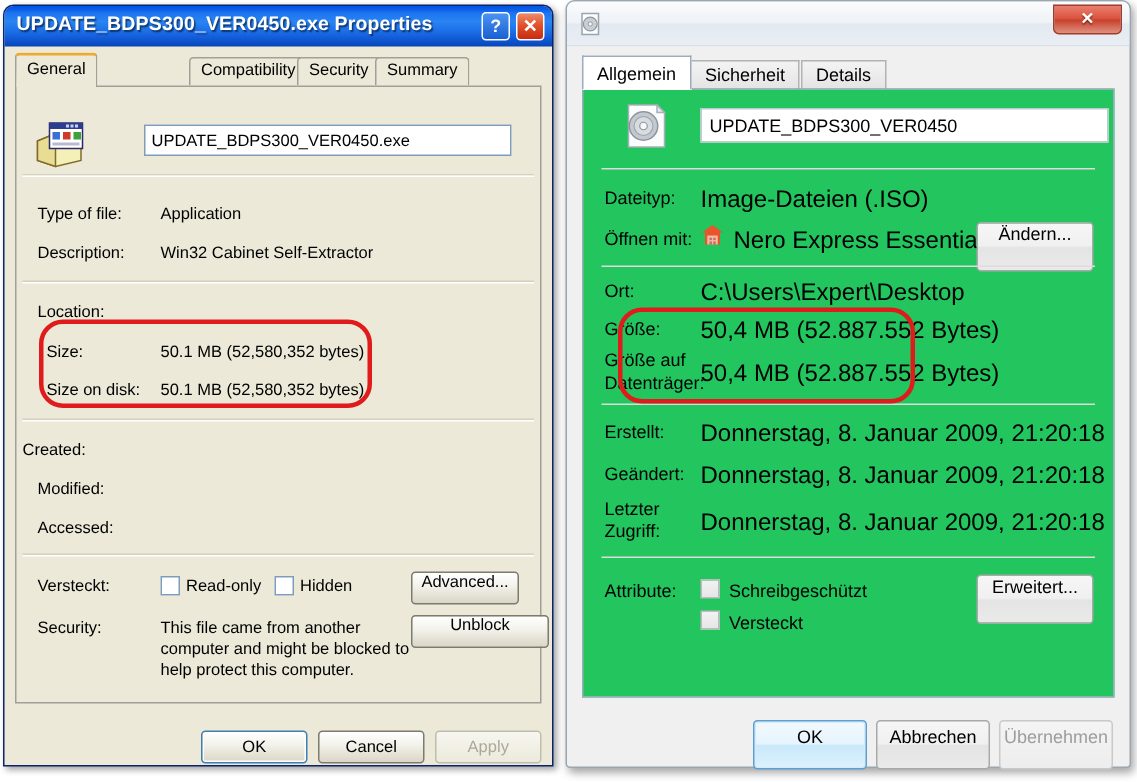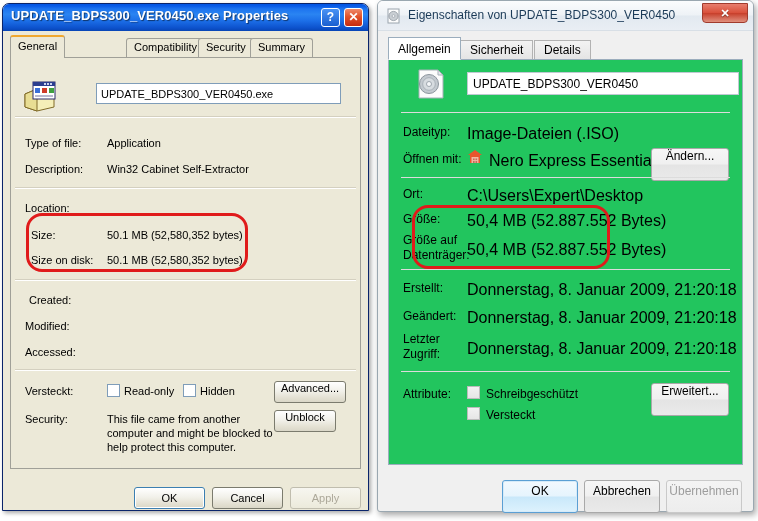--- a/index.html
+++ b/index.html
@@ -415,56 +415,55 @@
 
   <span class="xp-label" style="left:22px;  top:198px;">Location:</span>
   <span class="xp-value" style="left:104px; top:198px;"></span>
   <span class="xp-label" style="left:28px;  top:225px;">Size:</span>
   <span class="xp-value" style="left:104px; top:225px;">50.1 MB (52,580,352 bytes)</span>
   <span class="xp-label" style="left:28px;  top:250px;">Size on disk:</span>
   <span class="xp-value" style="left:104px; top:250px;">50.1 MB (52,580,352 bytes)</span>
 
   <div class="xp-hr" style="top:275px;"></div>
 
-  <span class="xp-label" style="left:26px;  top:290px;text-align:center;">Created:</span>
+  <span class="xp-label" style="left:12px;  top:290px;text-align:center;">Created:</span>
   <span class="xp-value" style="left:104px; top:290px;"></span>
   <span class="xp-label" style="left:22px;  top:316px;text-align:right;">Modified:</span>
   <span class="xp-value" style="left:104px; top:316px;"></span>
   <span class="xp-label" style="left:22px;  top:342px;">Accessed:</span>
   <span class="xp-value" style="left:104px; top:342px;"></span>
 
   <div class="xp-hr" style="top:365px;"></div>
 
   <span class="xp-label" style="left:22px; top:381px;">Versteckt:</span>
   <div class="xp-check" style="left:104px; top:380px;"></div>
   <span class="xp-label" style="left:121px; top:381px;">Read-only</span>
   <div class="xp-check" style="left:180px; top:380px;"></div>
   <span class="xp-label" style="left:197px; top:381px;">Hidden</span>
   <div class="xp-btn" style="left:271px; top:377px; width:72px;">Advanced...</div>
 
   <span class="xp-label" style="left:22px; top:409px;">Security:</span>
   <span class="xp-label" style="left:104px; top:409px;">This file came from another</span>
   <span class="xp-label" style="left:104px; top:423px;">computer and might be blocked to</span>
   <span class="xp-label" style="left:104px; top:437px;">help protect this computer.</span>
-  <div class="xp-btn" style="left:271px; top:406px; width:62px;">Unblock</div>
+  <div class="xp-btn" style="left:271px; top:406px; width:92px;">Unblock</div>
 
   <div class="xp-btn default" style="left:131px; top:483px; width:71px; line-height:20px;">OK</div>
   <div class="xp-btn" style="left:209px; top:483px; width:71px; line-height:20px;">Cancel</div>
   <div class="xp-btn disabled" style="left:287px; top:483px; width:71px; line-height:20px;">Apply</div>
 </div>
 
 <div id="w7-dialog">
 
   <div id="w7-titlebar">
     <svg id="w7-title-icon" viewBox="0 0 16 16">
       <rect x="2" y="1" width="11" height="14" fill="#fdfdfd" stroke="#9aa4ad" stroke-width="1"></rect>
       <circle cx="7.5" cy="8" r="4.6" fill="#c9ced3" stroke="#8e979f" stroke-width="0.8"></circle>
       <circle cx="7.5" cy="8" r="1.4" fill="#f4f6f8" stroke="#8e979f" stroke-width="0.6"></circle>
     </svg>
-    <div id="w7-title">Eigenschaften von UPDATE_BDPS300_VER0450</div>
     <div id="w7-close-btn">✕</div>
   </div>
 
   <div id="w7-tabstrip">
     <div class="w7-tab active" style="left:0px;">Allgemein</div>
     <div class="w7-tab" style="left:72px;">Sicherheit</div>
     <div class="w7-tab" style="left:146px;">Details</div>
   </div>
 
   <div id="w7-panel">

